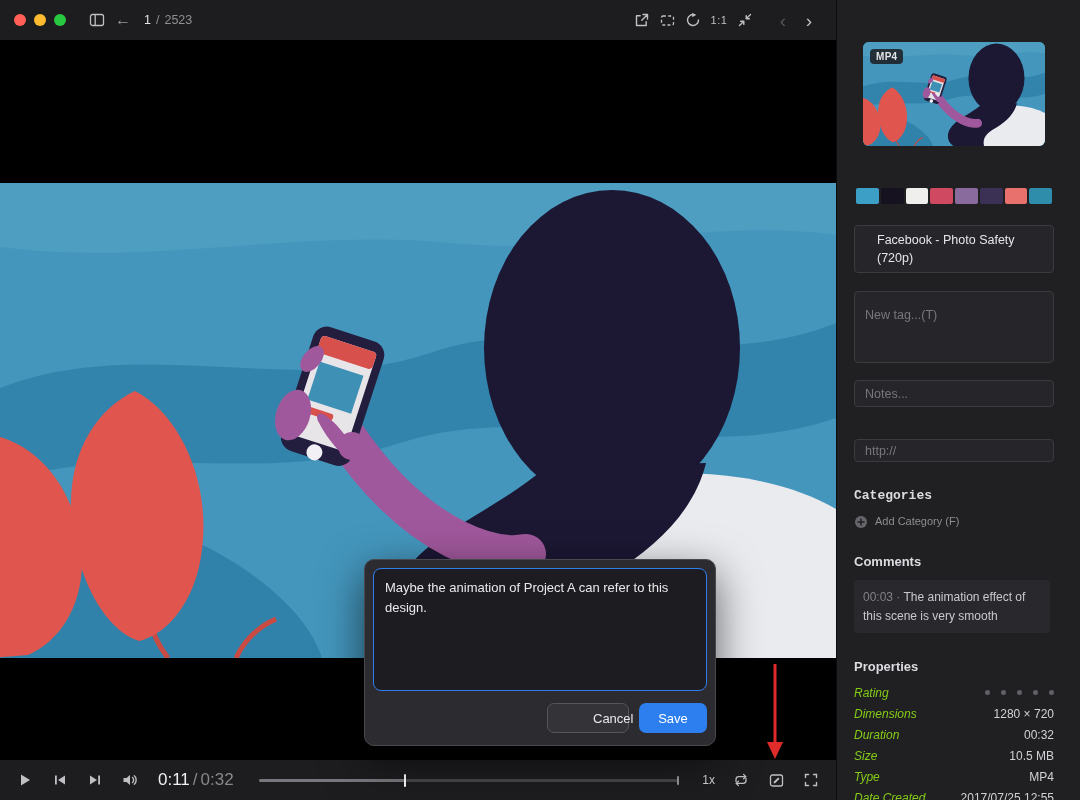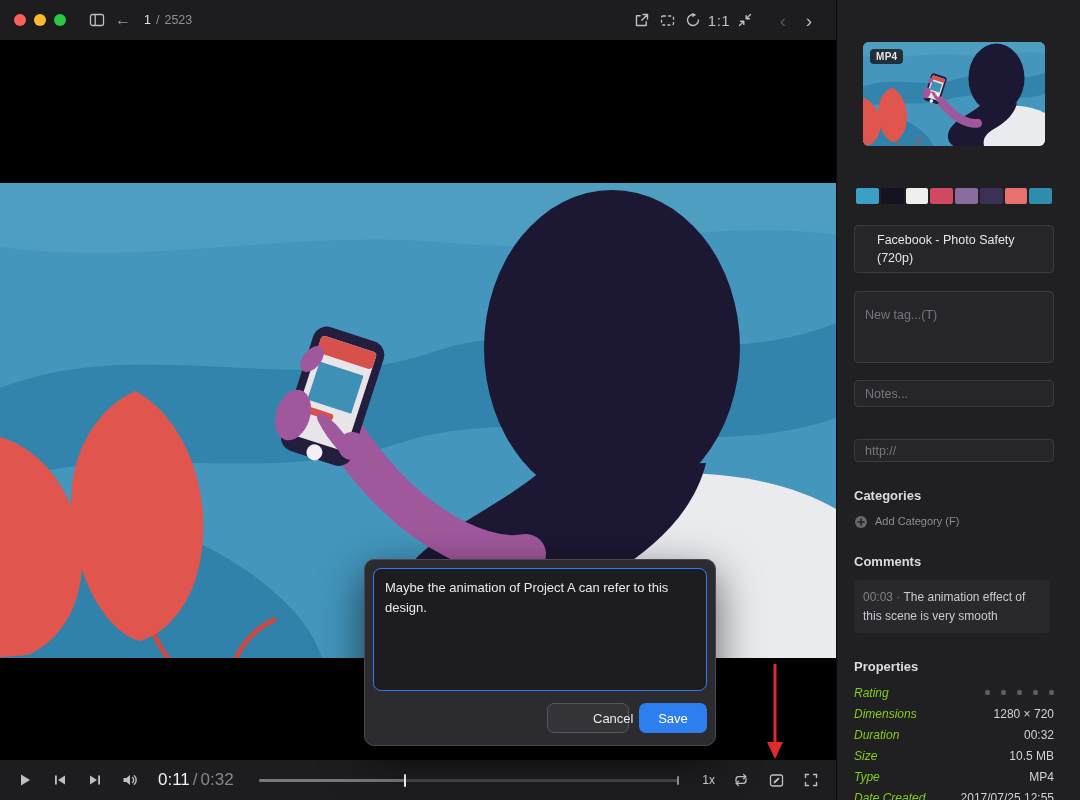--- a/index.html
+++ b/index.html
@@ -15,21 +15,21 @@
   .tl { width:12px; height:12px; border-radius:50%; display:inline-block; }
   .tl.red{ background:#ff5f57; } .tl.yellow{ background:#febc2e; } .tl.green{ background:#28c840; }
   .icon-btn { width:26px; height:26px; display:flex; align-items:center; justify-content:center;
               color:#bfbfc4; flex:0 0 auto; cursor:default; }
   .icon-btn.dim { color:#55555a; }
   .back-glyph { font-size:16px; color:#98989d; }
   .chev { font-size:19px; line-height:1; }
   .counter { margin-left:8px; font-size:12.5px; color:#8f8f94; display:flex; gap:5px; }
   .counter .cur { color:#e3e3e6; }
   .spacer { flex:1; }
-  .label-btn { font-size:15px; letter-spacing:.5px; }
+  .label-btn { font-size:11px; letter-spacing:.5px; }
   .tb-gap { width:12px; flex:0 0 auto; }
 
   .video { position:absolute; top:183px; left:0; width:836px; height:475px; }
   .video svg { display:block; width:100%; height:100%; }
 
   .bottombar { position:absolute; bottom:0; left:0; width:100%; height:40px; background:#1d1d1f;
                display:flex; align-items:center; padding:0 12px; gap:9px; }
   .time { font-size:17px; display:flex; gap:3px; margin:0 6px; white-space:nowrap; }
   .time .t-cur { color:#f0f0f2; }
   .time .t-sep, .time .t-tot { color:#87878c; }
@@ -65,21 +65,21 @@
   .palette { display:flex; gap:2px; height:16px; width:196px; margin:42px 0 0 2px; }
   .swatch { flex:1; border-radius:2px; }
   .field { display:block; width:200px; background:#26262a; border:1px solid #3a3a3f; border-radius:4px;
            color:#e6e6ea; font-size:12.5px; font-family:"Liberation Sans",sans-serif; padding:5px 10px; outline:none; }
   .field::placeholder { color:#76767c; }
   .title-field { margin-top:21px; min-height:46px; line-height:1.45;padding-left:22px; }
   .tag-field { margin-top:18px; height:72px; resize:none; padding-top:16px; }
   .notes-field { margin-top:17px; height:27px; }
   .url-field { margin-top:32px; height:23px; }
   .heading { font-size:13px; font-weight:700; color:#dcdce0; }
-  .h-categories { margin-top:26px; }
+  .h-categories { margin-top:26px;font-family:Liberation Mono, monospace; }
   .h-comments { margin-top:25px; }
   .h-properties { margin-top:26px; }
   .add-category { margin-top:12px; display:flex; gap:7px;
                   color:#8c8c91; font-size:11px; }
   .comment-box { margin-top:11px; width:196px; background:#29292d; border-radius:4px;
                  padding:8px 9px; font-size:12px; line-height:1.55; }
   .c-time { color:#808086; }
   .c-text { color:#c9c9ce; }
   .props { margin-top:8px; width:200px; }
   .prop-row { display:flex; justify-content:space-between; align-items:center; height:21px; font-size:12px; }

